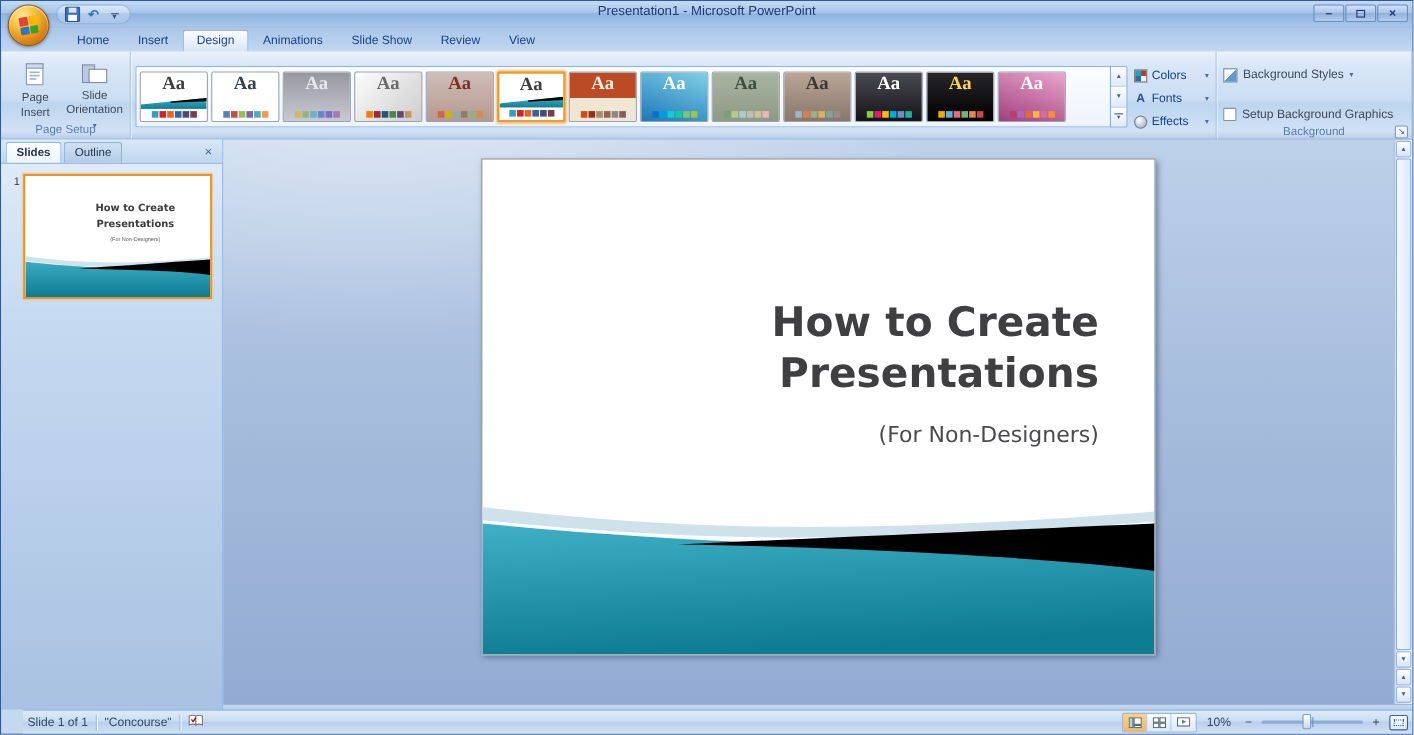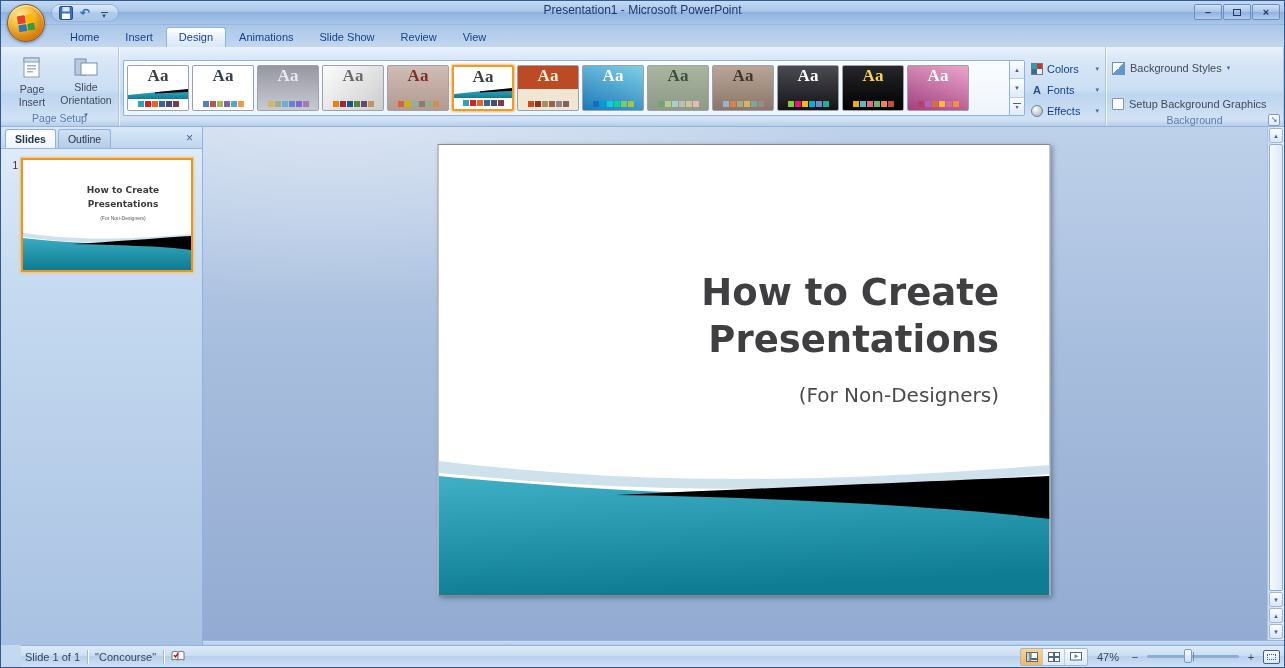--- a/index.html
+++ b/index.html
@@ -586,21 +586,21 @@
             <rect x="6.5" y="5.5" width="5" height="4" fill="#fff" stroke="#567"></rect>
           </svg>
         </div>
         <div class="vbtn">
           <svg width="12" height="10" viewBox="0 0 12 10">
             <rect x="0.5" y="0.5" width="11" height="7.5" fill="#fff" stroke="#567"></rect>
             <path d="M4.5,2.2 L8.5,4.2 L4.5,6.2 Z" fill="#6a7f99"></path>
           </svg>
         </div>
       </div>
-      <span class="zoom-label">47%</span>
+      <span class="zoom-label">10%</span>
       <span class="zbtn">
           <span>−</span>
         </span>
       <span class="ztrack">
           <span class="zthumb"></span>
         </span>
       <span class="zbtn">
           <span>+</span>
         </span>
       <span class="fit-icon"></span>

